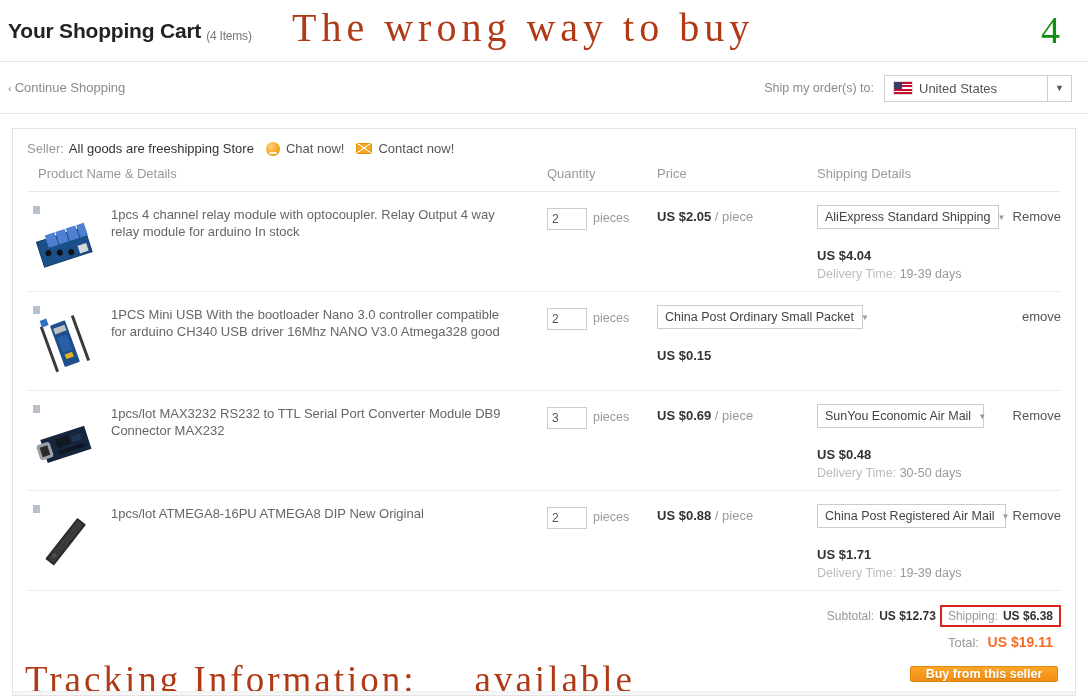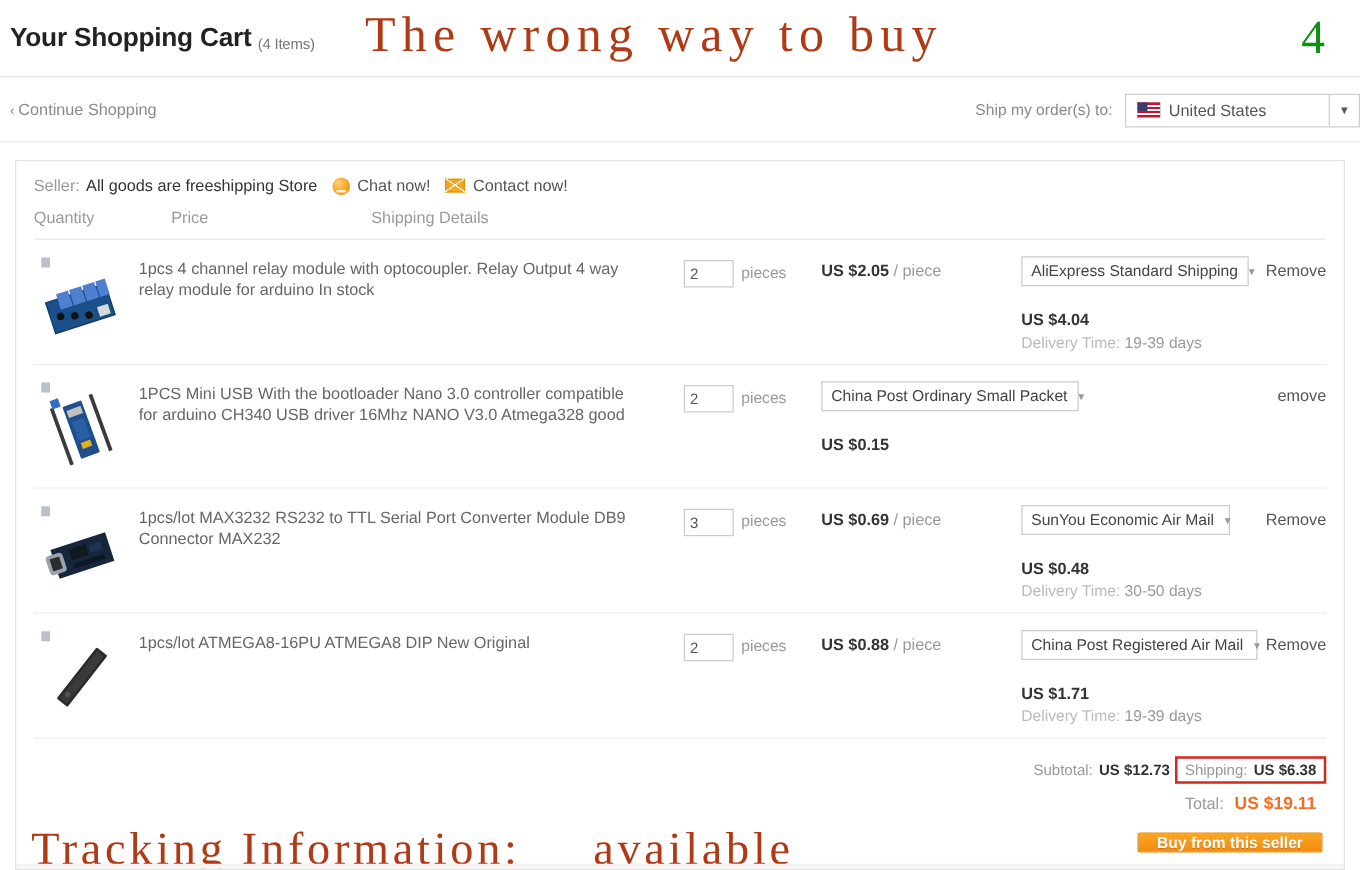--- a/index.html
+++ b/index.html
@@ -44,21 +44,21 @@
     position: relative; height: 52px;
     border-bottom: 1px solid #e9e9e9;
     display: flex; align-items: center;
   }
   .continue {
     font-size: 13px; color: #8a8a8a; margin-left: 8px; white-space: nowrap;
   }
   .continue .chev { margin-right: 3px; font-size: 11px; }
   .ship-right {
     position: absolute; right: 0; top: 0; height: 52px;
-    display: flex; align-items: center; gap: 10px; padding-right: 0px;
+    display: flex; align-items: center; gap: 10px; padding-right: 16px;
   }
   .ship-label { font-size: 12.5px; color: #8a8a8a; }
   .country-select {
     width: 188px; height: 27px;
     border: 1px solid #cfcfcf; background: #fff;
     display: flex; align-items: center;
     font-size: 13px; color: #555;
   }
   .flag {
     width: 18px; height: 12px; margin: 0 7px 0 9px;
@@ -266,20 +266,21 @@
         <span class="icon-chat"></span>
         <span>Chat now!</span>
       </span>
       <span class="contact-link">
         <span class="icon-mail"></span>
         <span>Contact now!</span>
       </span>
     </div>
 
     <div class="col-head">
+      <div class="c-name">Product Name &amp; Details</div>
       <div class="c-qty">Quantity</div>
       <div class="c-price">Price</div>
       <div class="c-ship">Shipping Details</div>
     </div>
 
     <div class="row">
       <div class="cell-product">
         <div class="thumb">
           <span class="chk"></span>
           <svg width="74" height="74" viewBox="0 0 74 74">

